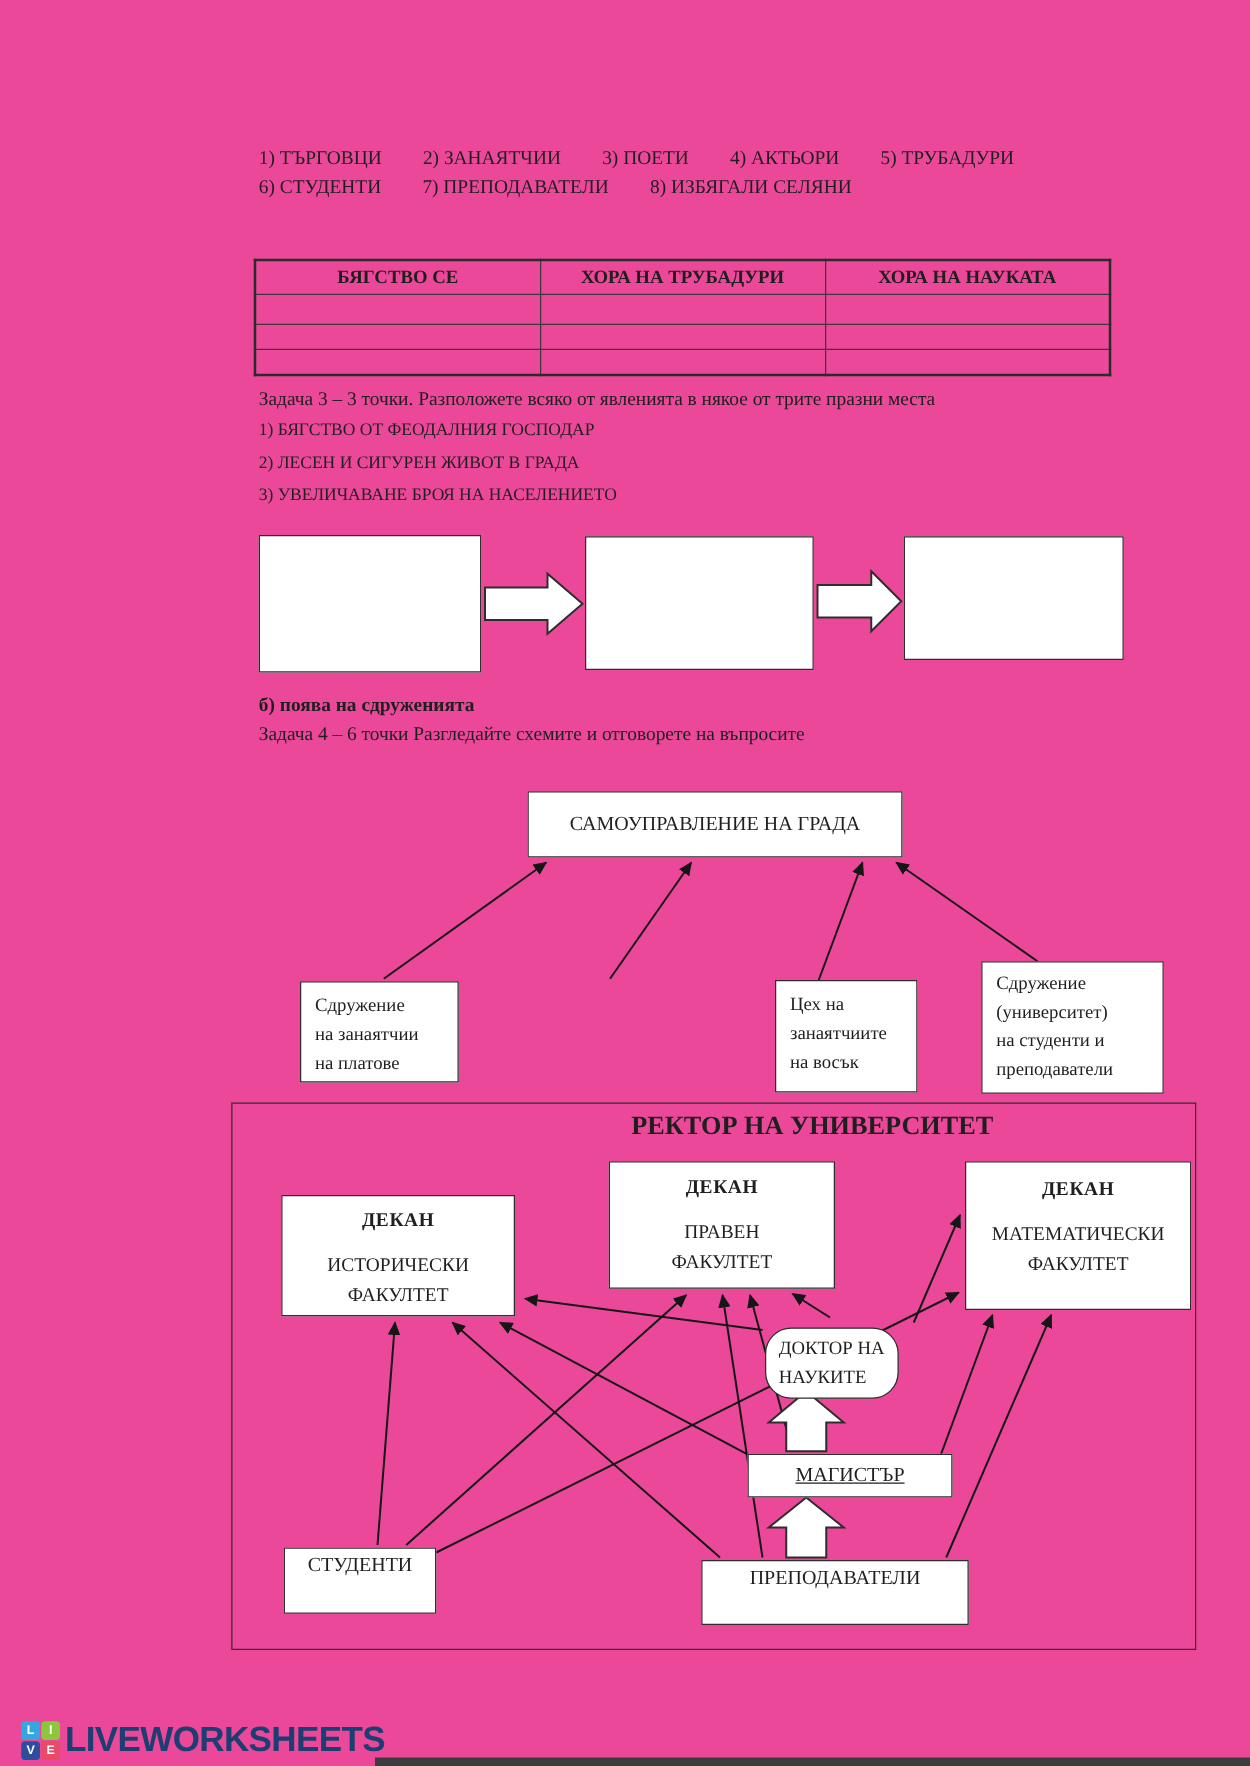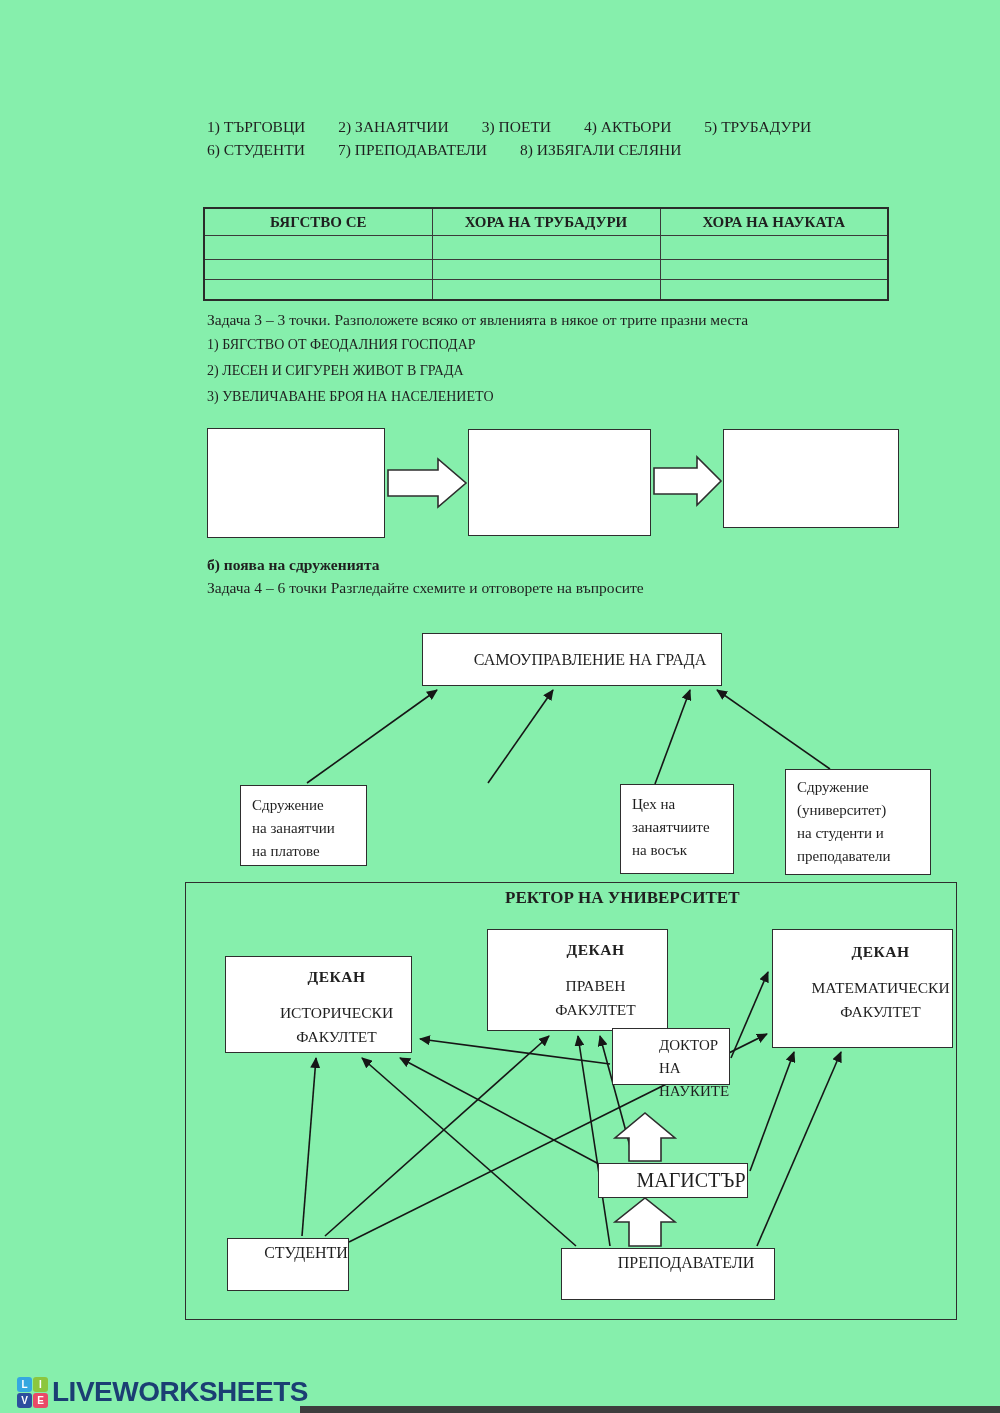--- a/index.html
+++ b/index.html
@@ -1,50 +1,50 @@
 <!DOCTYPE html>
 <html><head>
 <meta charset="utf-8">
 <style>
   html,body{margin:0;padding:0;background:#e9e9e9;}
   .page{
     position:relative;width:1000px;height:1413px;margin:0 auto;
-    background:#86efac;overflow:hidden;
+    background:#ec4899;overflow:hidden;
     font-family:"Liberation Serif",serif;color:#1f1f1f;
   }
   .abs{position:absolute;}
   
   .opt-row{display:flex;font-size:15.5px;white-space:nowrap;}
   .opt-row span{margin-right:33px;}
   
   table.ans{border-collapse:collapse;table-layout:fixed;width:686px;}
   table.ans th,table.ans td{border:1px solid #3a3a3a;}
   table.ans{border:2px solid #2b2b2b;}
   table.ans th{font-size:15px;font-weight:bold;height:24px;text-align:center;}
   table.ans td{height:17px;}
   table.ans tr.r1 td{height:21px;}
   
   .t{font-size:15.5px;white-space:nowrap;}
   .t-item{font-size:14px;white-space:nowrap;}
   .bold{font-weight:bold;}
   
   .box{
     position:absolute;border:1.6px solid #2e2e2e;background:#fff;
-    box-sizing:border-box;z-index:2;padding-left:36px;
+    box-sizing:border-box;z-index:2;
   }
   .box.clear{background:transparent;z-index:1;}
   .box.center{display:flex;align-items:center;justify-content:center;text-align:center;}
   .box .lines{font-size:15px;line-height:23px;}
   .box.pad{padding:8px 4px 0 11px;}
   .dean{text-align:center;padding-top:11px;font-size:15.5px;}
   .dean .hd{font-weight:bold;margin-bottom:15px;letter-spacing:.5px;}
   .dean .ln{line-height:24px;}
   .toplabel{padding-top:5px;text-align:center;font-size:16px;}
   svg.overlay{position:absolute;left:0;top:0;z-index:1;pointer-events:none;}
-  .uni-title{font-size:17px;font-weight:bold;white-space:nowrap;z-index:2;}
+  .uni-title{font-size:21px;font-weight:bold;white-space:nowrap;z-index:2;}
   
   .logo{display:flex;align-items:center;gap:4px;z-index:3;}
   .logo-grid{display:grid;grid-template-columns:15px 15px;grid-template-rows:15px 15px;gap:1px;}
   .logo-tile{
     border-radius:3px;color:#fff;font-family:"Liberation Sans",sans-serif;
     font-weight:bold;font-size:10px;display:flex;align-items:center;justify-content:center;
   }
   .logo-word{
     font-family:"Liberation Sans",sans-serif;font-weight:bold;font-size:28px;
     letter-spacing:-0.5px;
@@ -145,28 +145,28 @@
     <div class="hd">ДЕКАН</div>
     <div class="ln">ПРАВЕН</div>
     <div class="ln">ФАКУЛТЕТ</div>
   </div>
   <div class="box dean" style="left:772px;top:929px;width:181px;height:119px;padding-top:13px;">
     <div class="hd">ДЕКАН</div>
     <div class="ln">МАТЕМАТИЧЕСКИ</div>
     <div class="ln">ФАКУЛТЕТ</div>
   </div>
 
-  <div class="box" style="left:612px;top:1028px;width:118px;height:57px;">
+  <div class="box" style="left:612px;top:1062px;width:107px;height:57px;border-radius:21px;">
     <div class="lines" style="padding:5px 0 0 10px;">
       <div>ДОКТОР НА</div>
       <div>НАУКИТЕ</div>
     </div>
   </div>
 
-  <div class="box center" style="left:598px;top:1163px;width:150px;height:35px;font-size:20px;">
+  <div class="box center" style="left:598px;top:1163px;width:164px;height:35px;font-size:16px;text-decoration:underline;">
     <span>МАГИСТЪР</span>
   </div>
 
   <div class="box toplabel" style="left:227px;top:1238px;width:122px;height:53px;">
     <span>СТУДЕНТИ</span>
   </div>
   <div class="box toplabel" style="left:561px;top:1248px;width:214px;height:52px;">
     <span>ПРЕПОДАВАТЕЛИ</span>
   </div>
 

